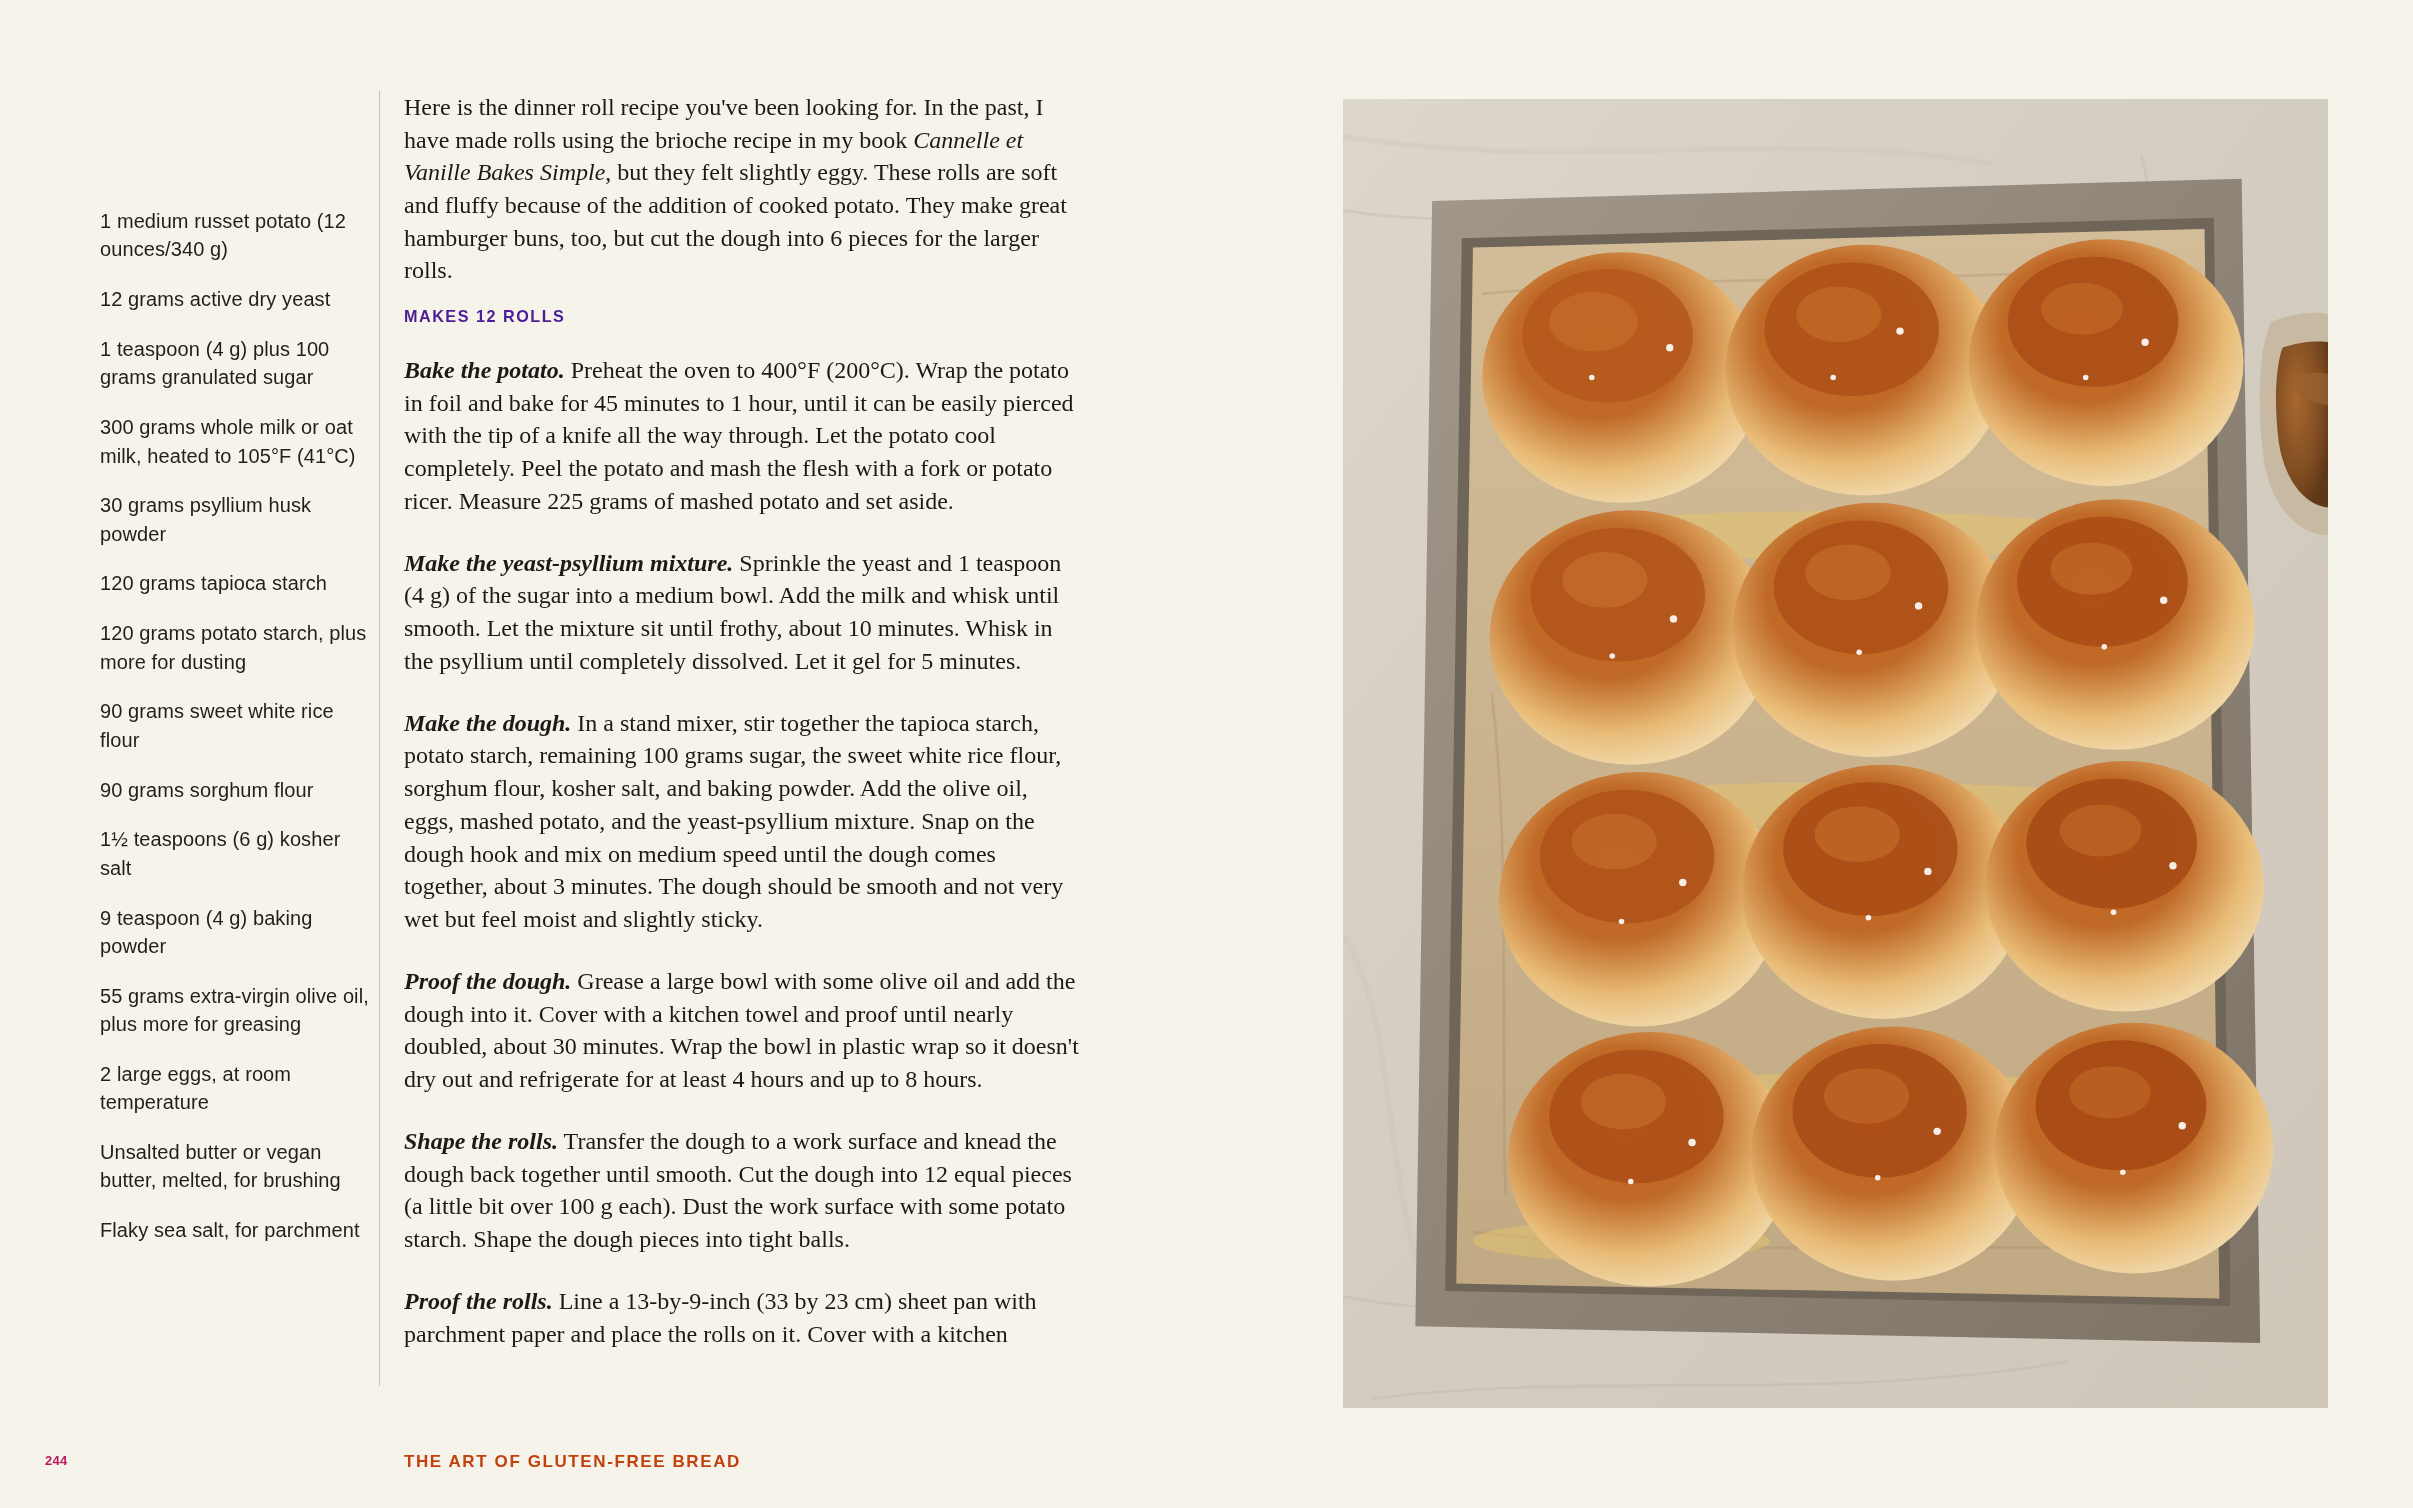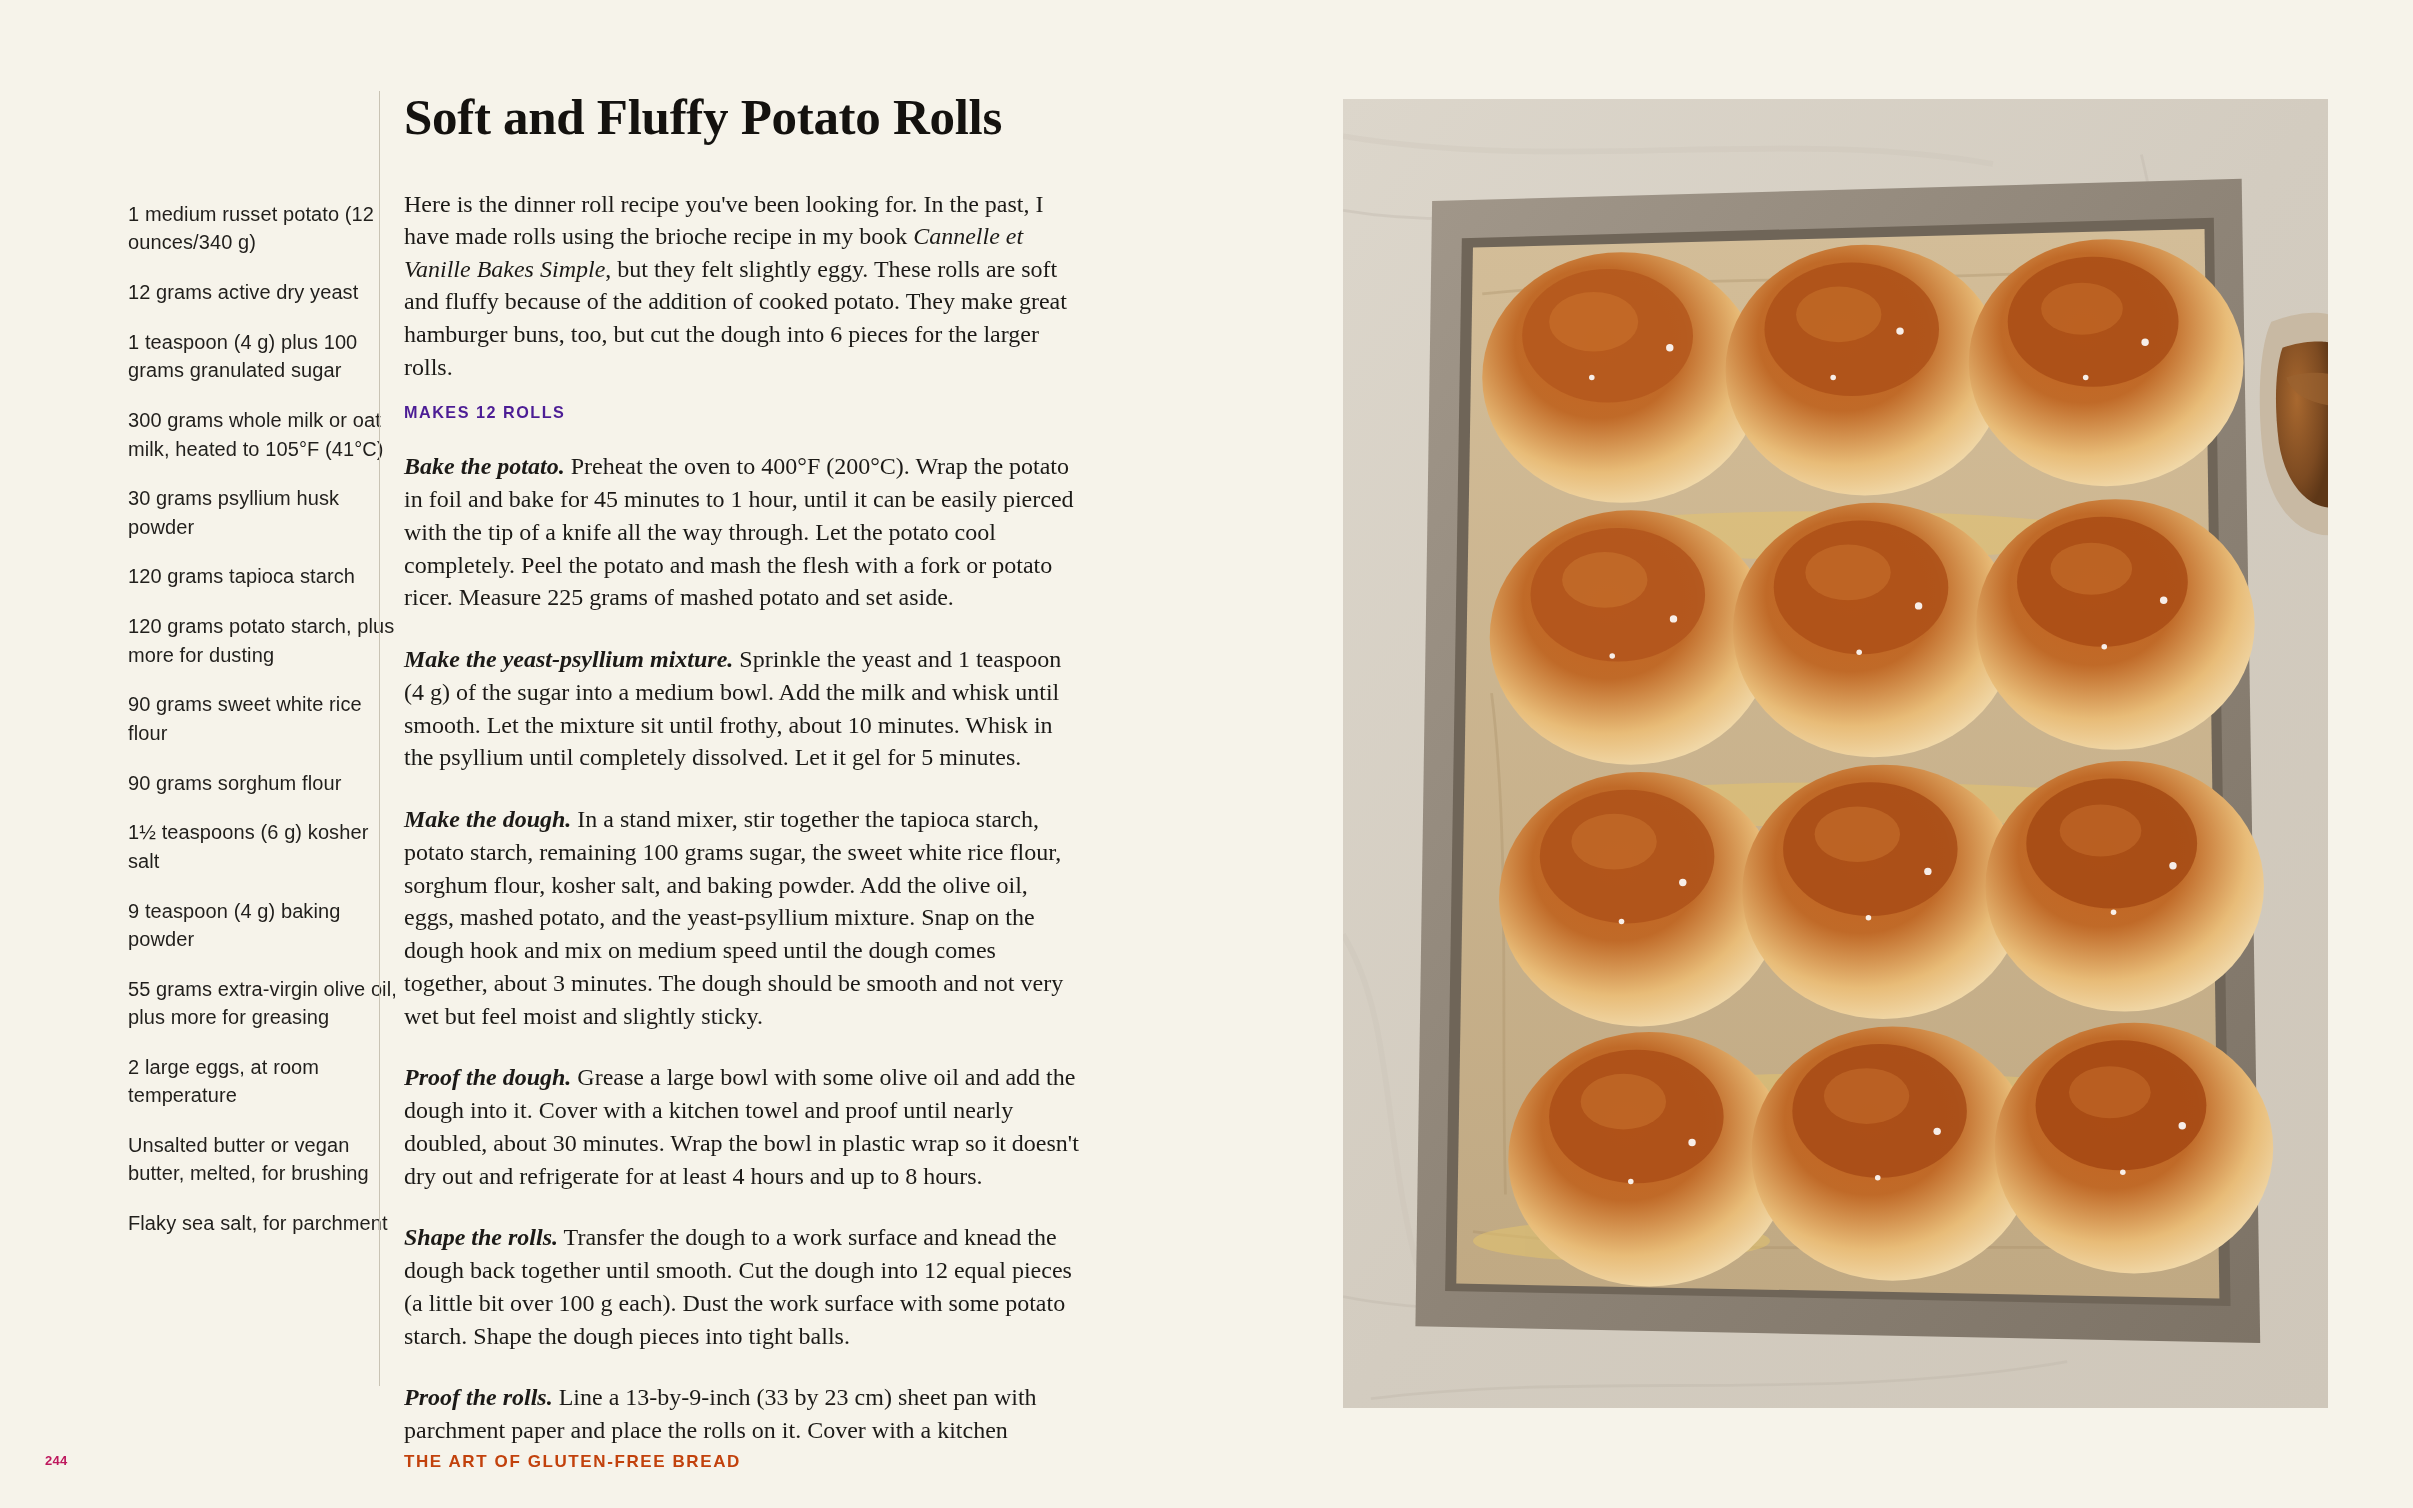--- a/index.html
+++ b/index.html
@@ -17,27 +17,26 @@
     position: relative;
     width: 2413px;
     height: 1508px;
     background: #f6f3ea;
   }
 
   
   .ingredients {
     position: absolute;
     left: 100px;
-    top: 200px;
+    top: 207px;
     width: 274px;
     font-family: "Liberation Sans", sans-serif;
     font-size: 20px;
     line-height: 1.42;
     color: #211f1c;
-    margin-left: 28px;
   }
   .ingredients .ing-item {
     margin-bottom: 21.4px;
     letter-spacing: 0.1px;
   }
 
   
   .vrule {
     position: absolute;
     left: 379px;
@@ -148,21 +147,20 @@
     <div class="ing-item">9 teaspoon (4 g) baking powder</div>
     <div class="ing-item">55 grams extra-virgin olive oil, plus more for greasing</div>
     <div class="ing-item">2 large eggs, at room temperature</div>
     <div class="ing-item">Unsalted butter or vegan butter, melted, for brushing</div>
     <div class="ing-item">Flaky sea salt, for parchment</div>
   </div>
 
   <div class="vrule"></div>
 
   <div class="maincol">
-    <h1 class="recipe-title">Soft and Fluffy Potato Rolls</h1>
 
     <p class="intro"><span>Here is the dinner roll recipe you've been looking for. In the past, I have made rolls using the brioche recipe in my book </span><span class="bookname">Cannelle et Vanille Bakes Simple</span><span>, but they felt slightly eggy. These rolls are soft and fluffy because of the addition of cooked potato. They make great hamburger buns, too, but cut the dough into 6 pieces for the larger rolls.</span></p>
 
     <p class="makes">MAKES 12 ROLLS</p>
 
     <p class="step"><span class="lead">Bake the potato.</span><span> Preheat the oven to 400°F (200°C). Wrap the potato in foil and bake for 45 minutes to 1 hour, until it can be easily pierced with the tip of a knife all the way through. Let the potato cool completely. Peel the potato and mash the flesh with a fork or potato ricer. Measure 225 grams of mashed potato and set aside.</span></p>
 
     <p class="step"><span class="lead">Make the yeast-psyllium mixture.</span><span> Sprinkle the yeast and 1 teaspoon (4 g) of the sugar into a medium bowl. Add the milk and whisk until smooth. Let the mixture sit until frothy, about 10 minutes. Whisk in the psyllium until completely dissolved. Let it gel for 5 minutes.</span></p>
 
     <p class="step"><span class="lead">Make the dough.</span><span> In a stand mixer, stir together the tapioca starch, potato starch, remaining 100 grams sugar, the sweet white rice flour, sorghum flour, kosher salt, and baking powder. Add the olive oil, eggs, mashed potato, and the yeast-psyllium mixture. Snap on the dough hook and mix on medium speed until the dough comes together, about 3 minutes. The dough should be smooth and not very wet but feel moist and slightly sticky.</span></p>

